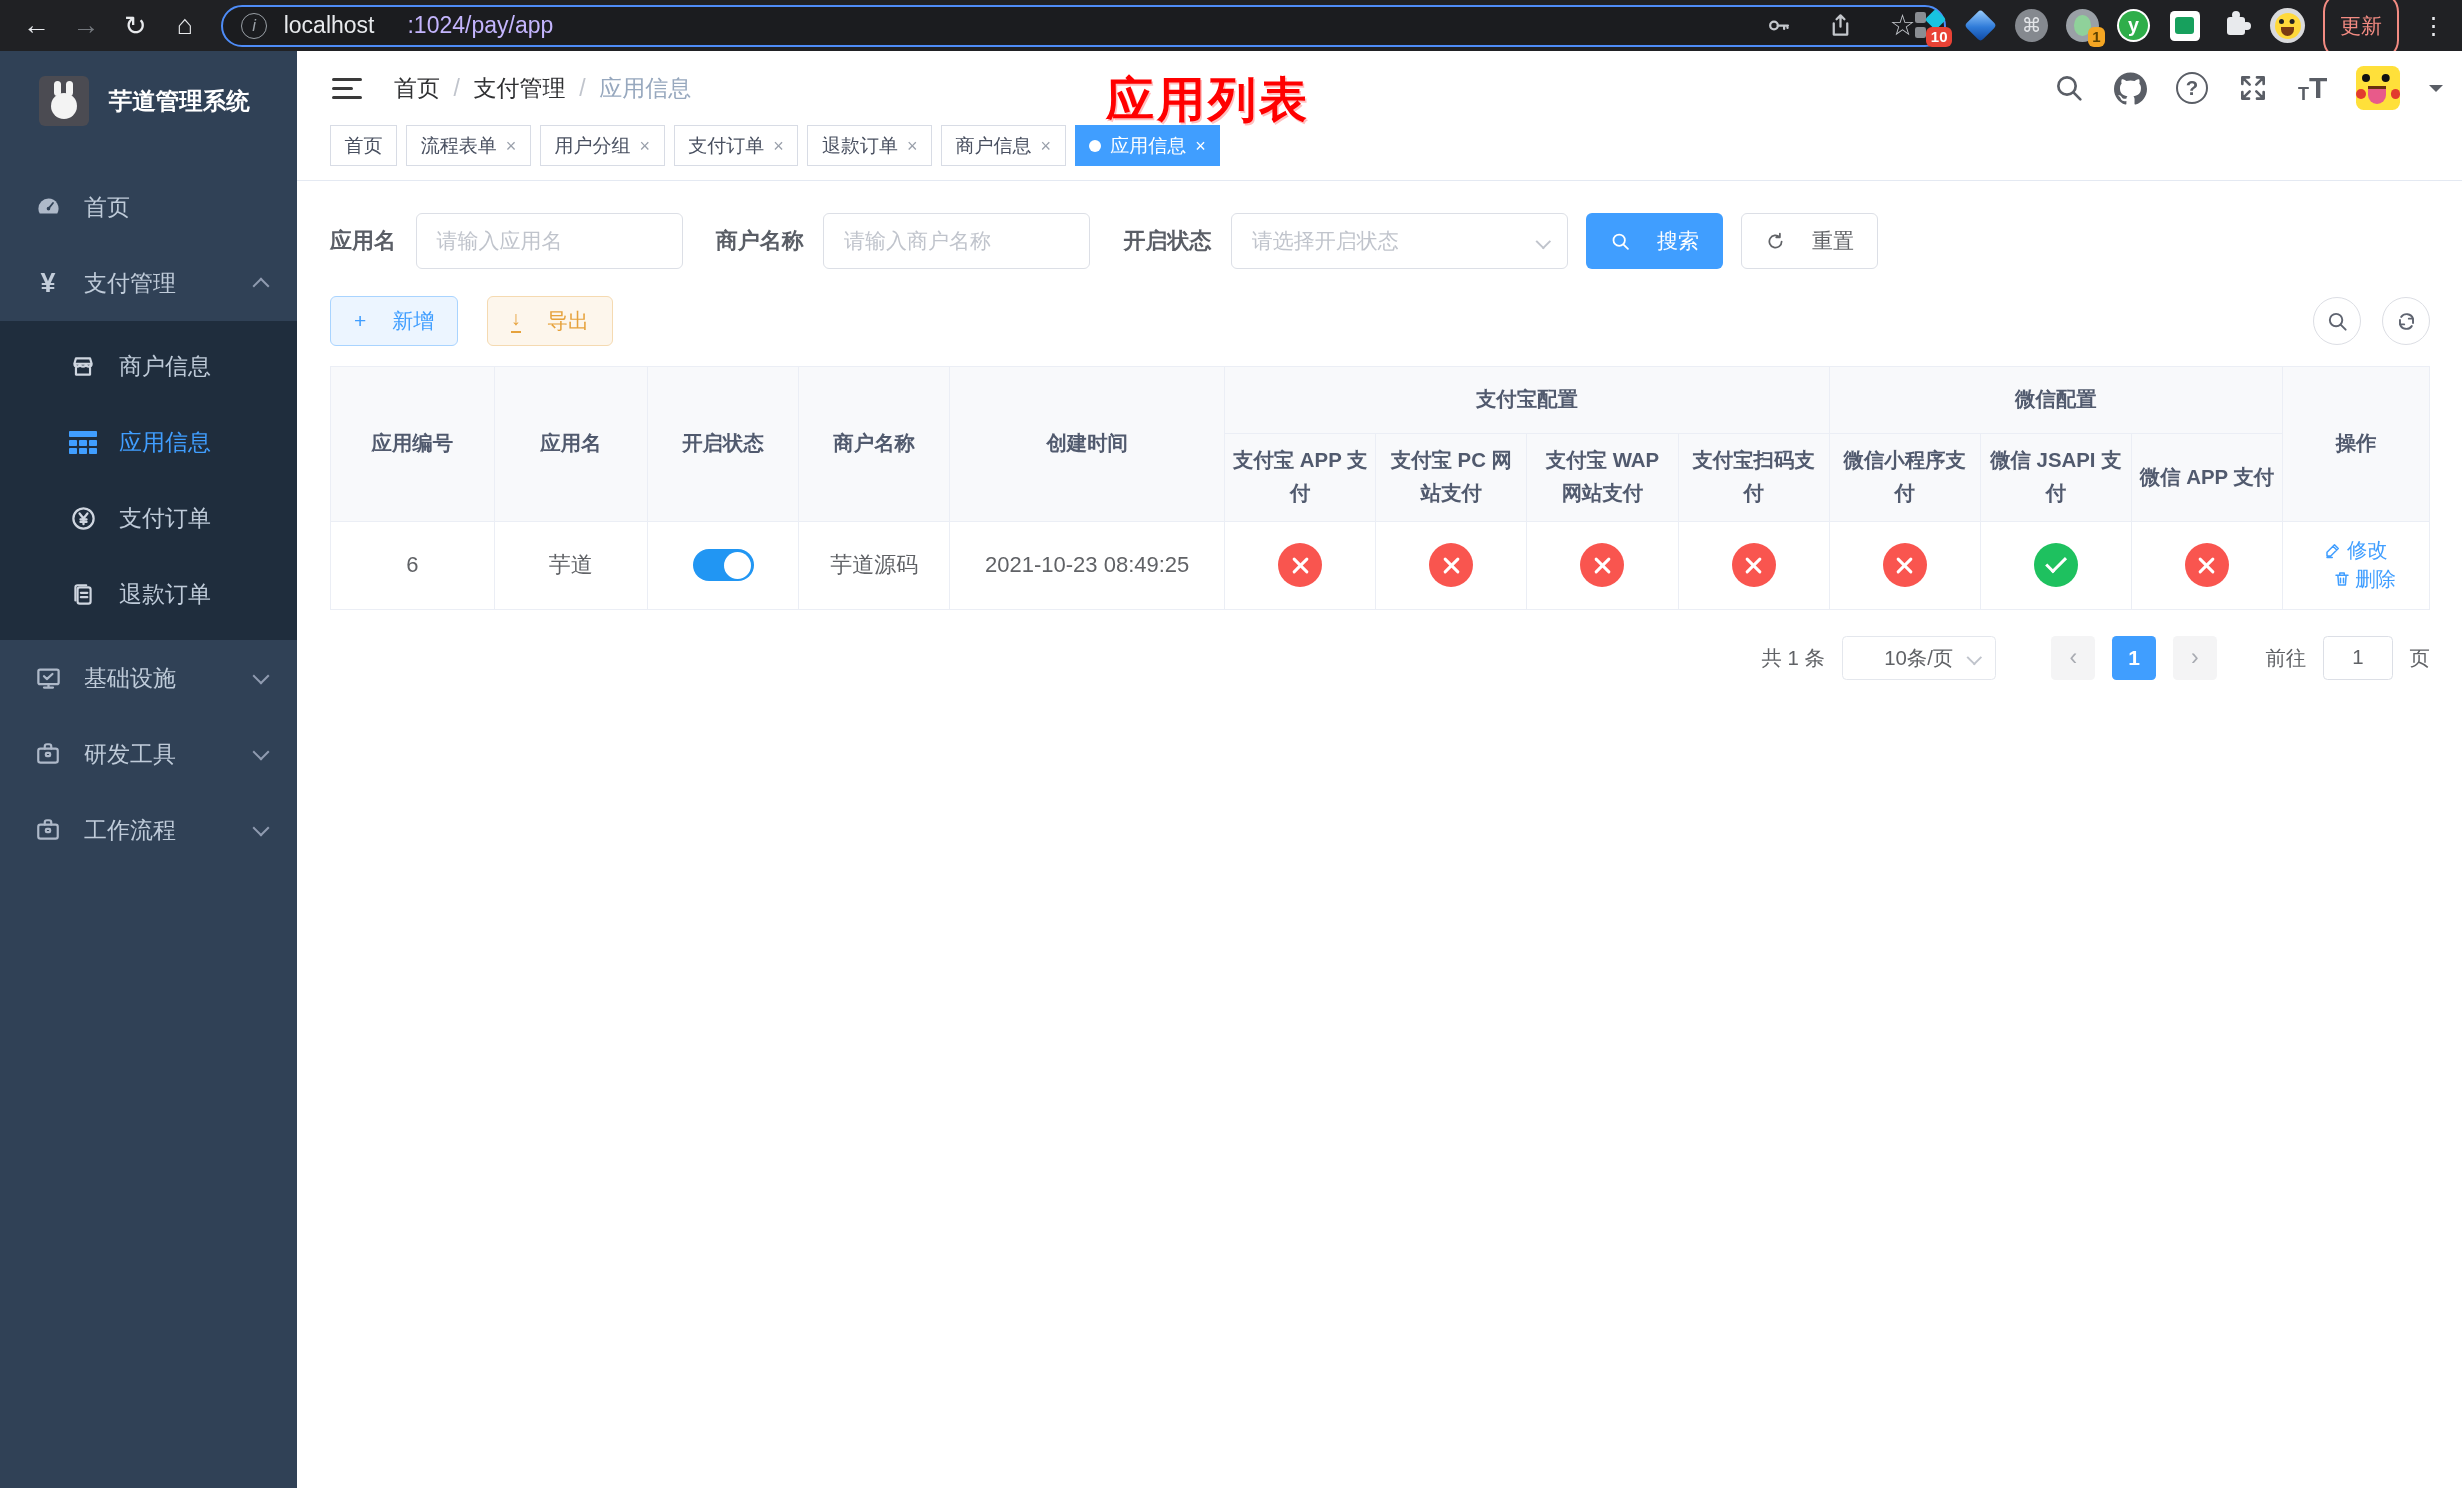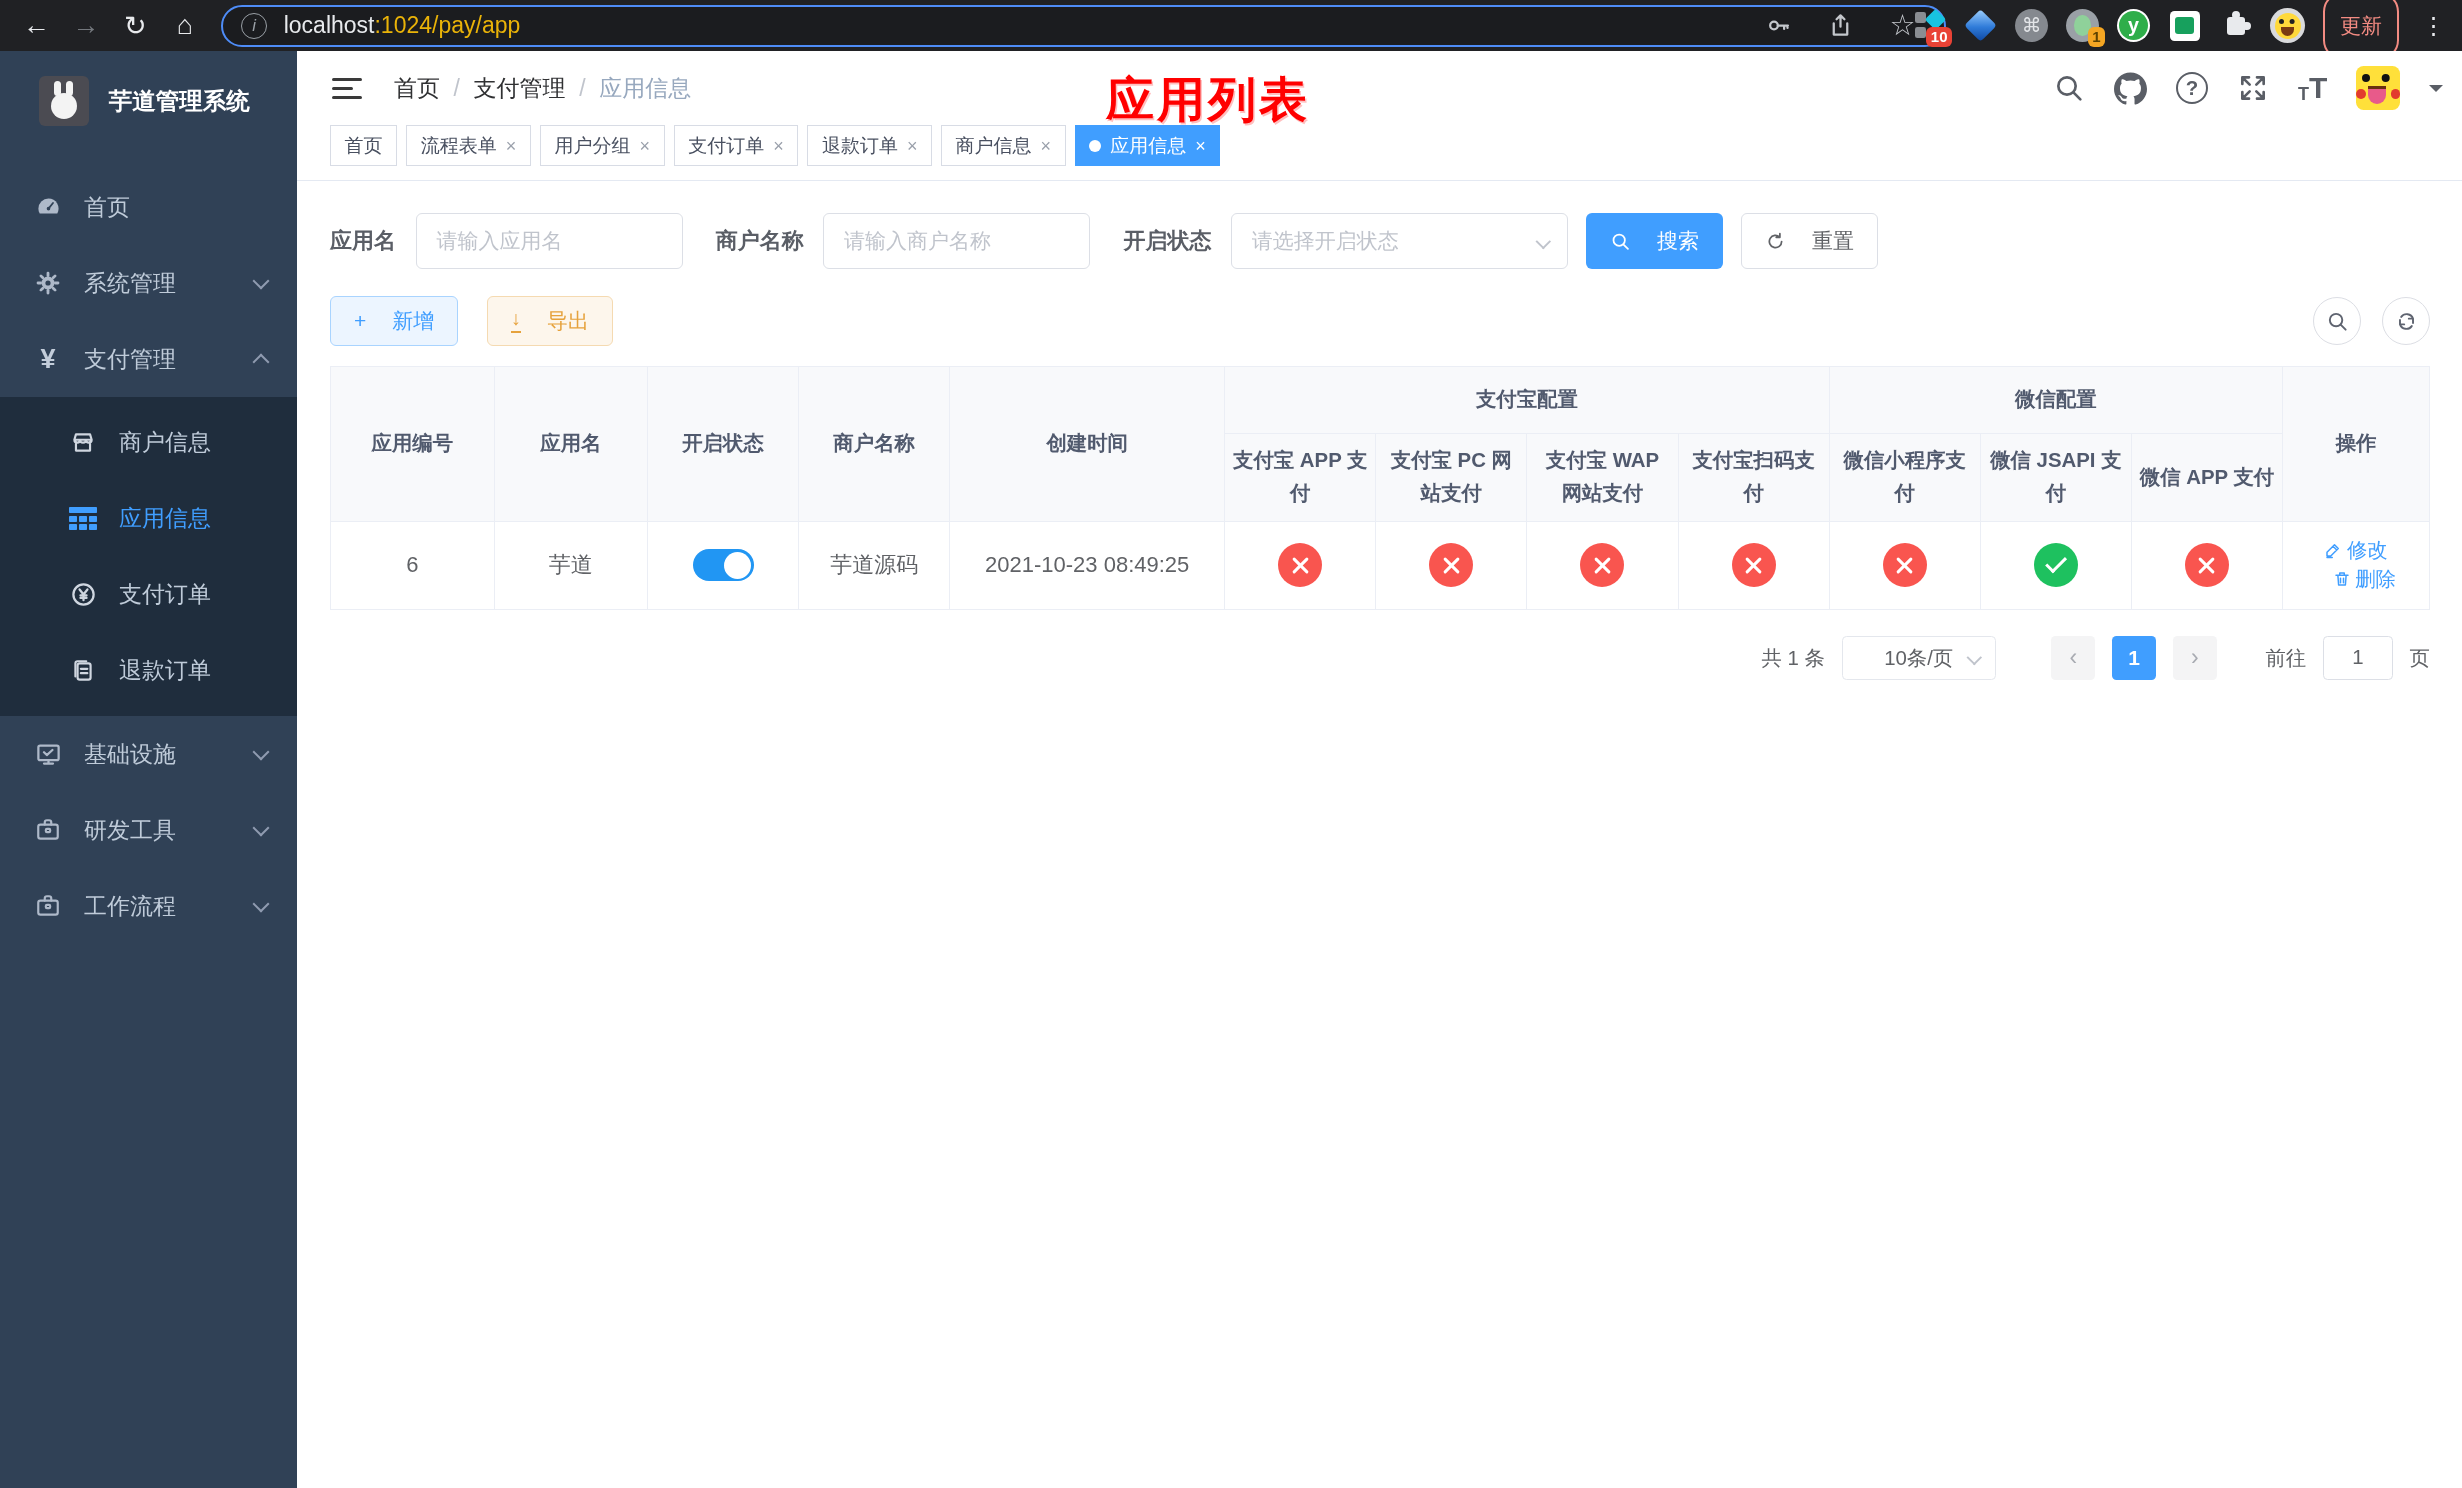--- a/index.html
+++ b/index.html
@@ -14,21 +14,21 @@
     justify-content:center; font-size:27px; color:#e8eaed; }
   .nav-btn.disabled { color:#74787d; }
   .url-bar { position:absolute; left:221px; top:4.5px; width:1725px; height:42px;
     background:#1b1c1f; border:2.3px solid #4e8cf7; border-radius:21px;
     display:flex; align-items:center; padding:0 18px; }
   .info-badge { width:26px; height:26px; border:1.5px solid #9aa0a6; border-radius:50%;
     color:#9aa0a6; font-size:16.7px; display:flex; align-items:center; justify-content:center;
     font-style:italic; flex:0 0 auto; }
   .url-text { font-size:23px; margin-left:16.7px; flex:1 1 auto; white-space:nowrap; }
   .url-host { color:#e8eaed; }
-  .url-path { color:#eab308; }
+  .url-path { color:#c4b5fd;margin-left:33px; }
   .urlbar-icons { display:flex; align-items:center; gap:35px; color:#c4c7cc; padding-right:10.6px; }
   .glyph-star { font-size:29px; color:#c4c7cc; line-height:1; }
 
   .ext-area { position:absolute; right:0; top:0; height:51px; display:flex; align-items:center;
     gap:18px; padding-right:12px; }
   .ext-btn { position:relative; width:33px; height:33px; display:flex; align-items:center;
     justify-content:center; }
   .badge { position:absolute; border-radius:6px; color:#fff; font-size:15px; font-weight:700;
     padding:1.5px 4.5px; bottom:-4.5px; right:-6px; line-height:1.1; }
   .badge.red { background:#e94235; }
@@ -280,42 +280,20 @@
   <div class="menu">
     <div class="menu-item">
       <span class="mi-icon">
         <svg width="27" height="27" viewBox="0 0 24 24">
             <path fill="#aeb9c9" d="M12 4a9 9 0 0 0-9 9c0 1.6.4 3 1.2 4.4h15.6A9 9 0 0 0 12 4z"></path>
             <circle cx="12" cy="13" r="1.6" fill="#304156"></circle>
             <path d="M12 13 16 8" stroke="#304156" stroke-width="1.6" stroke-linecap="round"></path>
           </svg>
       </span>
       <span class="mi-label">首页</span>
-    </div>
-    <div class="menu-item">
-      <span class="mi-icon">
-        <svg width="26" height="26" viewBox="0 0 24 24">
-            <g fill="#aeb9c9">
-              <circle cx="12" cy="12" r="6"></circle>
-              <g>
-                <rect x="10.7" y="1.5" width="2.6" height="5" rx="1.2"></rect>
-                <rect x="10.7" y="17.5" width="2.6" height="5" rx="1.2"></rect>
-                <rect x="10.7" y="1.5" width="2.6" height="5" rx="1.2" transform="rotate(90 12 12)"></rect>
-                <rect x="10.7" y="17.5" width="2.6" height="5" rx="1.2" transform="rotate(90 12 12)"></rect>
-                <rect x="10.7" y="1.5" width="2.6" height="5" rx="1.2" transform="rotate(45 12 12)"></rect>
-                <rect x="10.7" y="17.5" width="2.6" height="5" rx="1.2" transform="rotate(45 12 12)"></rect>
-                <rect x="10.7" y="1.5" width="2.6" height="5" rx="1.2" transform="rotate(-45 12 12)"></rect>
-                <rect x="10.7" y="17.5" width="2.6" height="5" rx="1.2" transform="rotate(-45 12 12)"></rect>
-              </g>
-              <circle cx="12" cy="12" r="2.4" fill="#304156"></circle>
-            </g>
-          </svg>
-      </span>
-      <span class="mi-label">系统管理</span>
-      <span class="chev"></span>
     </div>
     <div class="menu-item">
       <span class="mi-icon">
           <span class="yen-glyph">¥</span>
         </span>
       <span class="mi-label">支付管理</span>
       <span class="chev up"></span>
     </div>
     <div class="submenu">
       <div class="menu-item">

